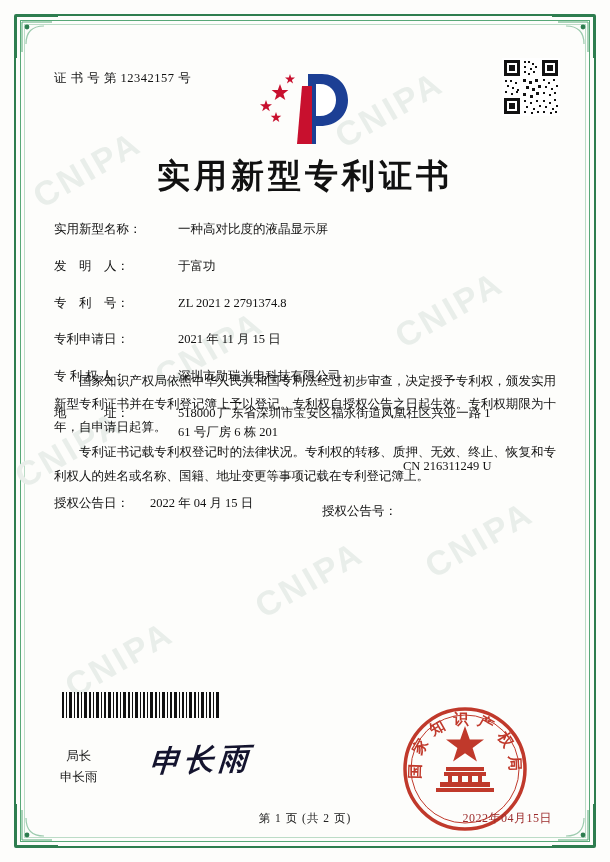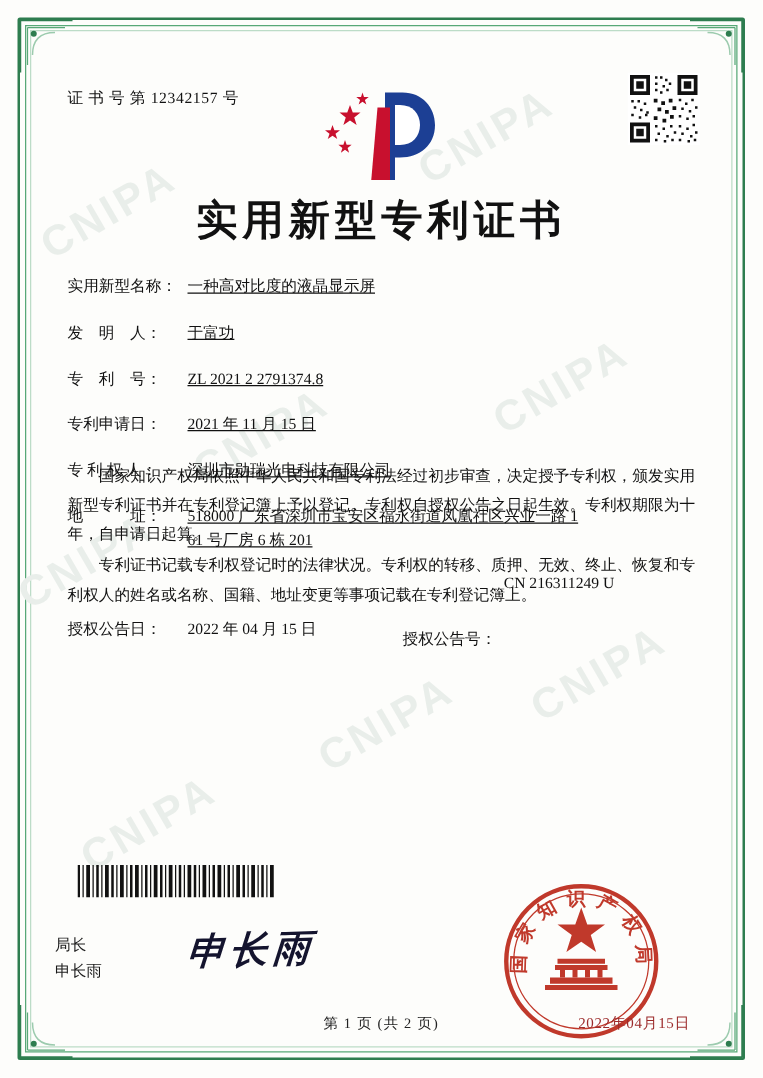--- a/index.html
+++ b/index.html
@@ -99,30 +99,30 @@
 
   .fields{
     position:absolute;left:14px;right:14px;top:180px;
     font-size:12.5px;
     color:#111;
   }
   .field{
     display:flex;
     margin-bottom:18px;
     line-height:1.5;
+    gap:28px;
   }
   .f-label{
     width:96px;
     flex:0 0 96px;
     letter-spacing:0px;
     white-space:pre;
   }
   .f-value{
     flex:1 1 auto;
-    text-decoration:underline;
   }
   .f-value .line2{display:block;}
 
   .two-col{
     display:flex;
     margin-bottom:18px;
     font-size:12.5px;
   }
   .two-col .left{width:268px;flex:0 0 268px;display:flex;margin-top:36px;}
   .two-col .right{flex:1 1 auto;display:flex;}
@@ -139,23 +139,24 @@
   }
   .para{margin:0 0 2px 0;text-indent:25px;}
 
   .barcode{
     position:absolute;left:22px;top:652px;
     width:160px;height:26px;
   }
   .barcode svg{display:block;}
 
   .sign-block{
-    position:absolute;left:4px;top:706px;
+    position:absolute;left:20px;top:706px;
     font-size:12.5px;
     line-height:1.7;
+    text-align:center;
   }
   .sign-name{
     position:absolute;left:110px;top:700px;
     font-size:30px;
     font-family:"Liberation Serif","DejaVu Serif",serif;
     font-style:italic;
     font-weight:bold;
     color:#14142e;
     letter-spacing:4px;
     transform:skewX(-6deg) rotate(-2deg);

